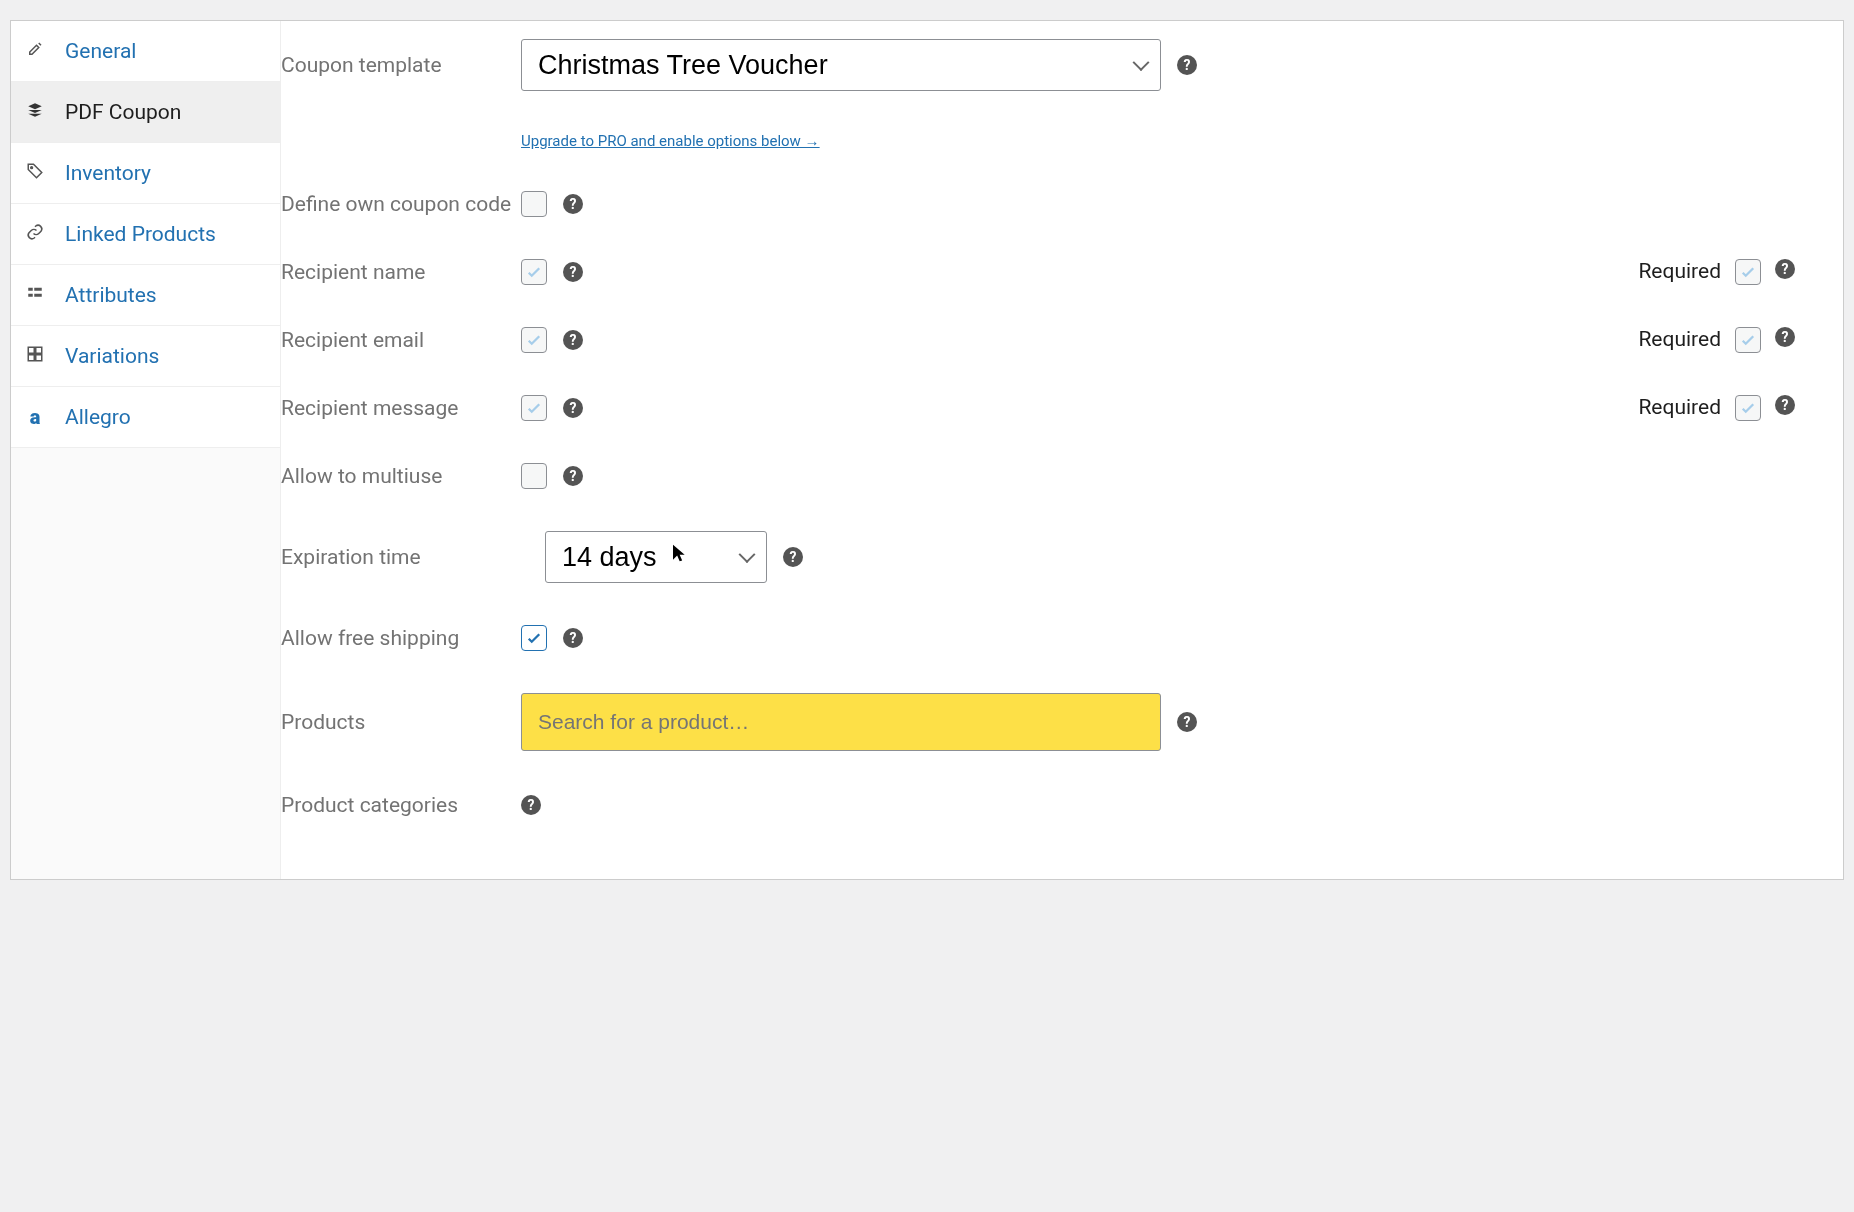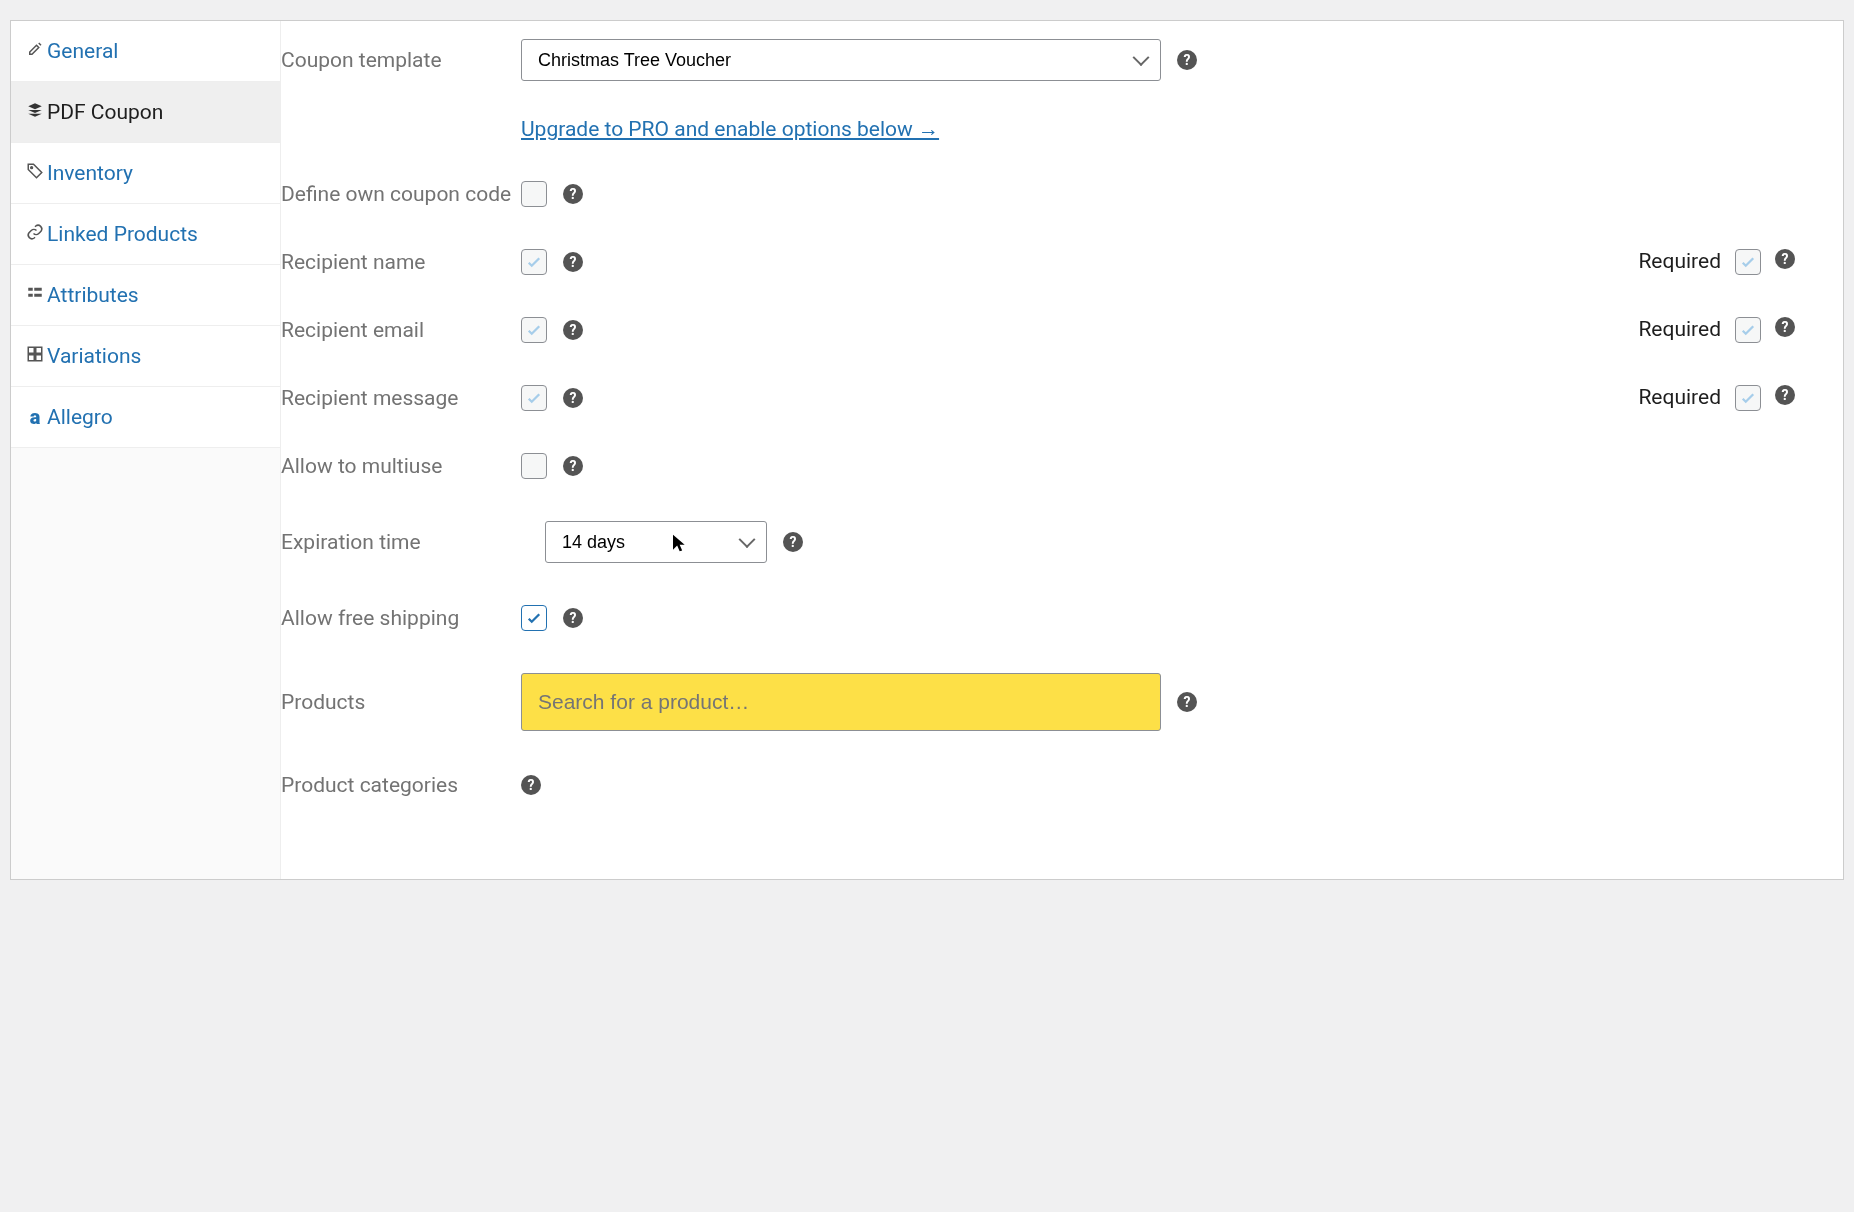--- a/index.html
+++ b/index.html
@@ -17,21 +17,21 @@
       min-height: 860px;
     }
     .sidebar {
       width: 270px;
       border-right: 1px solid #eee;
       background: #fafafa;
     }
     .sidebar-item {
       display: flex;
       align-items: center;
-      gap: 2px;
+      gap: 20px;
       padding: 18px 14px;
       color: #2271b1;
       cursor: pointer;
       border-bottom: 1px solid #eee;
       background: #fff;
     }
     .sidebar-item.active {
       background: #efefef;
       color: #1e1e1e;
     }
@@ -62,21 +62,21 @@
       display: flex;
       align-items: center;
       gap: 16px;
     }
     .row .right-group {
       display: flex;
       gap: 14px;
       margin-right: 8px;
     }
     select, .select-like {
-      font-size: 18px;
+      font-size: 27px;
       padding: 10px 40px 10px 16px;
       border: 1px solid #8c8f94;
       border-radius: 3px;
       background: #fff;
       appearance: none;
       position: relative;
     }
     .select-wrap {
       position: relative;
       display: inline-block;
@@ -117,21 +117,21 @@
       font-size: 14px;
       font-weight: bold;
       display: inline-flex;
       align-items: center;
       justify-content: center;
       cursor: help;
     }
     .upgrade-link {
       color: #2271b1;
       text-decoration: underline;
-      font-size: 21px;
+      font-size: 15px;
     }
     .upgrade-row { margin-left: 240px; margin-bottom: 40px; margin-top: -6px; }
     .search-box {
       width: 640px;
       border: 1px solid #8c8f94;
       border-radius: 3px;
       padding: 16px;
       font-size: 21px;
       color: #666;
       background: #fde047;

